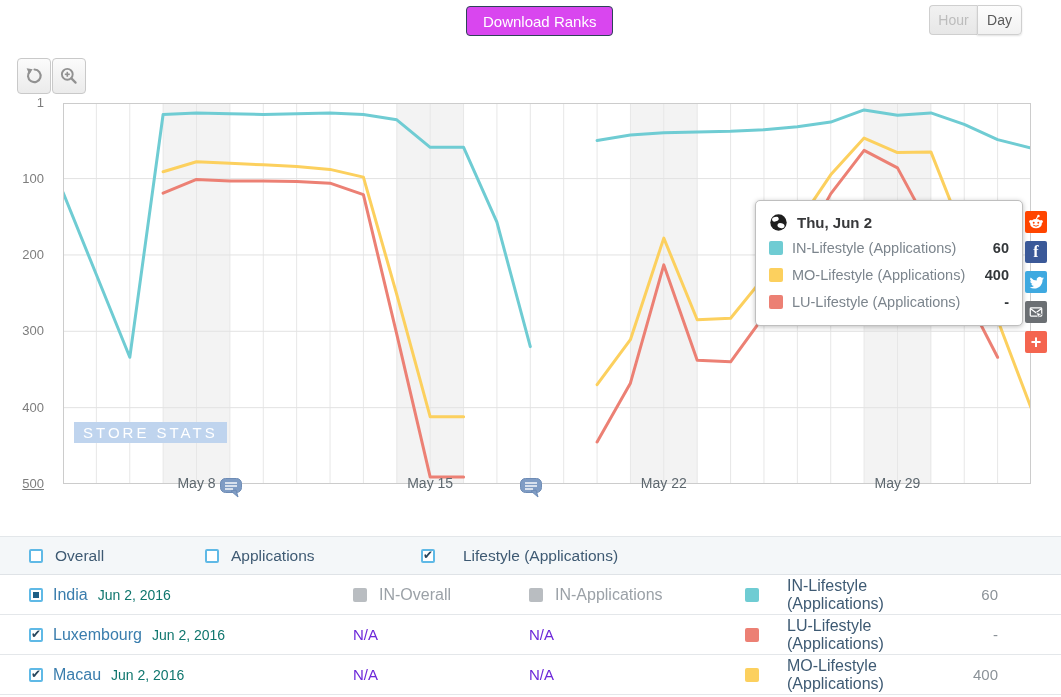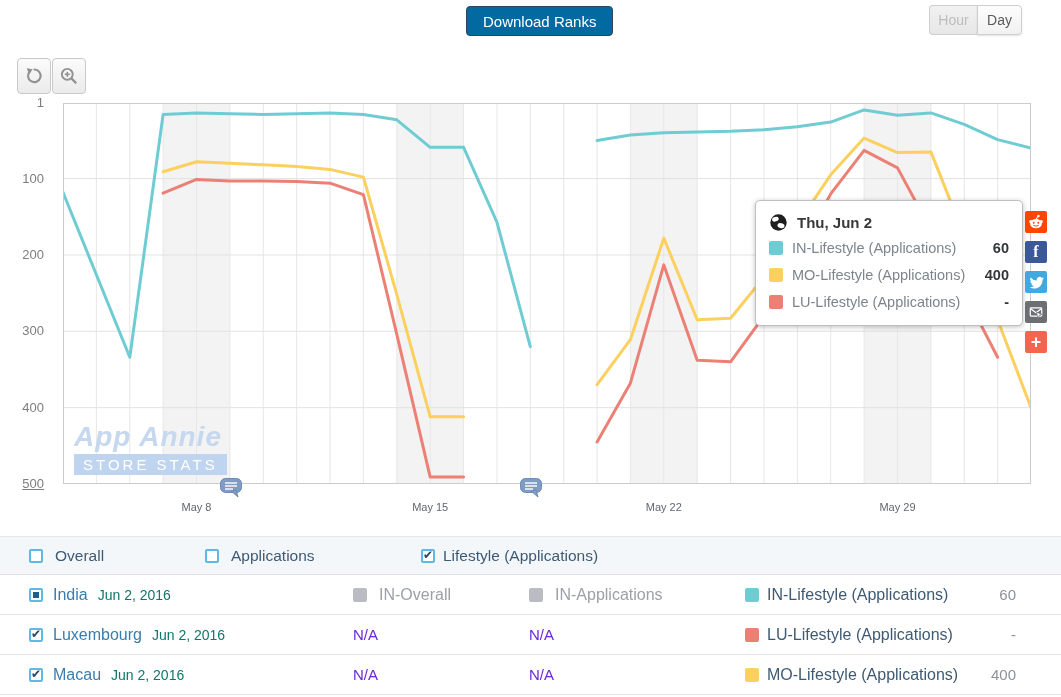--- a/index.html
+++ b/index.html
@@ -2,38 +2,38 @@
 <html><head>
 <meta charset="utf-8">
 <style>
   * { margin:0; padding:0; box-sizing:border-box; }
   html,body { background:#fff; }
   body { font-family:"Liberation Sans", "DejaVu Sans", sans-serif; }
   #page { position:relative; width:1061px; height:697px; background:#fff; overflow:hidden; }
 
   
   .dl-btn { position:absolute; left:466px; top:6px; height:30px; padding:0 16px;
-    background:#0369a1; border:1px solid #2e4457; border-radius:4px; color:#fff;
+    background:#d946ef; border:1px solid #2e4457; border-radius:4px; color:#fff;
     font-size:15px; font-family:inherit; cursor:pointer; }
   .toggle-group { position:absolute; left:929px; top:5px; display:flex; }
   .tg-btn { height:30px; font-size:14px; font-family:inherit; border:1px solid #cfcfcf; cursor:pointer; }
   .tg-hour { width:48px; border-radius:4px 0 0 4px; background:linear-gradient(#f1f1f1,#e7e7e7); color:#bcbcbc; border-right:none; }
   .tg-day  { width:45px; border-radius:0 4px 4px 0; background:linear-gradient(#fdfdfd,#f1f1f1); color:#5a5a5a; box-shadow:0 1px 2px rgba(0,0,0,.12); }
 
   
   .chart-ctl { position:absolute; top:58px; width:34px; height:36px; border:1px solid #c9c9c9;
     border-radius:4px; background:linear-gradient(#fbfbfb,#ebebeb); cursor:pointer;
     display:flex; align-items:center; justify-content:center; }
   #reset-zoom-btn { left:17px; }
   #zoom-in-btn { left:52px; }
 
   
   #plot { position:absolute; left:63px; top:103px; }
   .y-label { position:absolute; width:44px; text-align:right; font-size:13px; color:#7d7d7d; line-height:18px; }
-  .x-label { position:absolute; width:60px; text-align:center; font-size:11px; color:#5e686f; top:501px; }
+  .x-label { position:absolute; width:60px; text-align:center; font-size:14px; color:#5e686f; top:475px; }
   .bubble-marker { position:absolute; width:24px; height:22px; cursor:pointer; }
 
   
   .watermark { position:absolute; left:74px; top:421px; pointer-events:none; }
   .wm-line1 { font-size:28px; font-style:italic; font-weight:bold; color:#c5d8ef; letter-spacing:1px; }
   .wm-line2 { margin-top:1px; background:#bfd4ee; color:#fff; font-size:15px; letter-spacing:3px;
     padding:2px 9px; display:inline-block; }
 
   
   .tooltip { position:absolute; left:755px; top:200px; width:268px; background:#fff;
@@ -56,21 +56,21 @@
 
   
   .rank-table { position:absolute; left:0; top:536px; width:1061px; }
   .t-row { display:flex; align-items:center; padding-left:29px; }
   .t-head { height:39px; background:#f4f7f9; border-top:1px solid #e3e7ea; border-bottom:1px solid #dfe3e7;
     color:#3e5a73; font-size:15.5px; }
   .t-body-row { height:40px; border-bottom:1px solid #e4e7ea; background:#fff; }
   .t-c1 { width:324px; display:flex; align-items:center; gap:10px; }
   .t-c2 { width:176px; display:flex; align-items:center; gap:12px; }
   .t-c3 { width:216px; display:flex; align-items:center; gap:12px; }
-  .t-c4 { flex:1; display:flex; align-items:center; gap:8px; padding-right:45px; }
+  .t-c4 { flex:1; display:flex; align-items:center; gap:28px; padding-right:63px; }
   .cb { width:14px; height:14px; border:2px solid #5fb9e6; border-radius:2px; background:#fff;
     position:relative; cursor:pointer; flex:0 0 auto; }
   .cb[data-state="checked"]::after { content:"\2714"; position:absolute; left:0px; top:-3px;
     font-size:12px; color:#27455c; }
   .cb[data-state="indeterminate"]::after { content:""; position:absolute; left:2px; top:2px;
     width:6px; height:6px; background:#1d5f86; }
   .country { color:#3a7dad; font-size:16px; cursor:pointer; }
   .row-date { color:#0f766e; font-size:14px; }
   .legend-sw { width:14px; height:14px; border-radius:2px; flex:0 0 auto; }
   .legend-label { font-size:16px; color:#3e5a73; }
@@ -176,21 +176,20 @@
       <div class="bubble-marker" style="left: 519.31px; top: 477px;"><svg width="24" height="22" viewBox="0 0 24 22">
           <rect x="1.5" y="1.5" width="21" height="14" rx="5" fill="#7f9cc4" stroke="#6d8bb5"></rect>
           <polygon points="12,14 19,20 17,13" fill="#7f9cc4" stroke="#6d8bb5"></polygon>
           <line x1="6" y1="6" x2="18" y2="6" stroke="#fff" stroke-width="1.4"></line>
           <line x1="6" y1="9" x2="18" y2="9" stroke="#fff" stroke-width="1.4"></line>
           <line x1="6" y1="12" x2="14" y2="12" stroke="#fff" stroke-width="1.4"></line>
         </svg></div>
     </div>
 
   <div class="watermark">
-    <div class="wm-line1">App Annie</div>
     <div class="wm-line2">STORE STATS</div>
   </div>
 
   <div class="tooltip">
     <div class="tt-title">
       <svg width="19" height="19" viewBox="0 0 19 19">
         <circle cx="9.5" cy="9.5" r="8.2" fill="#1e1e1e"></circle>
         <ellipse cx="6.4" cy="6.2" rx="3.4" ry="2.2" fill="#fff" transform="rotate(-18 6.4 6.2)"></ellipse>
         <ellipse cx="12" cy="12.6" rx="3.6" ry="2.4" fill="#fff" transform="rotate(14 12 12.6)"></ellipse>
       </svg>

